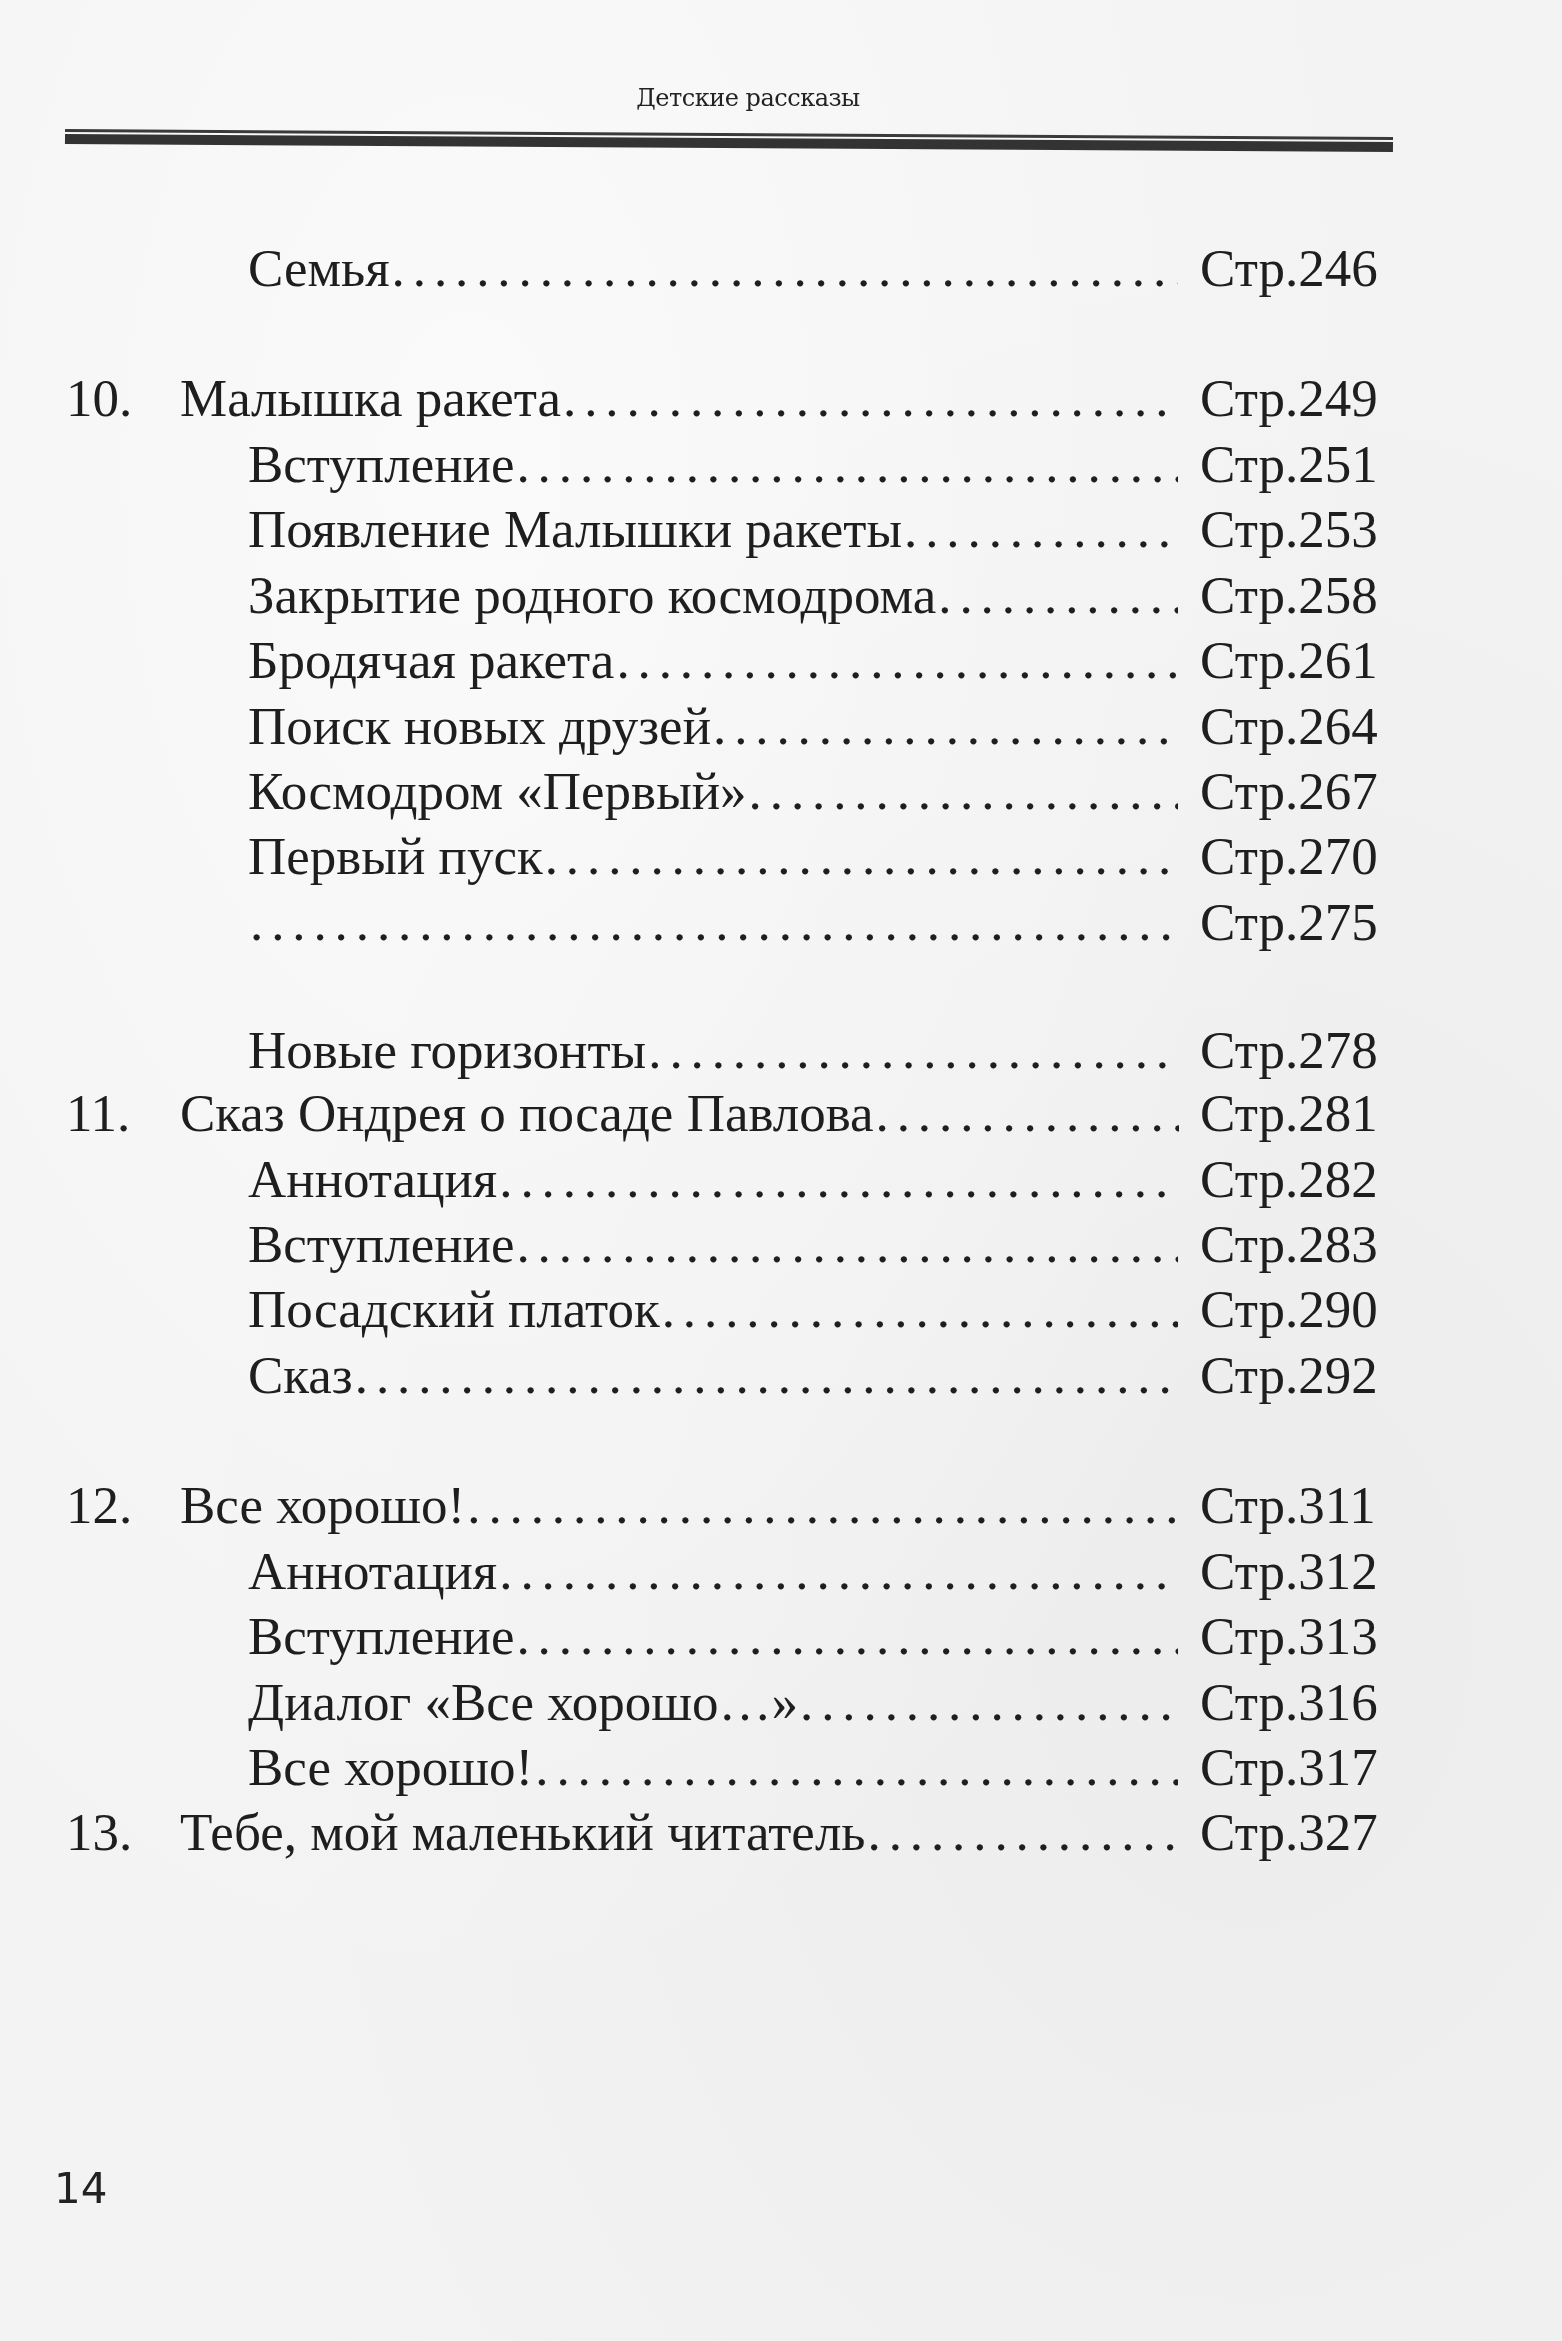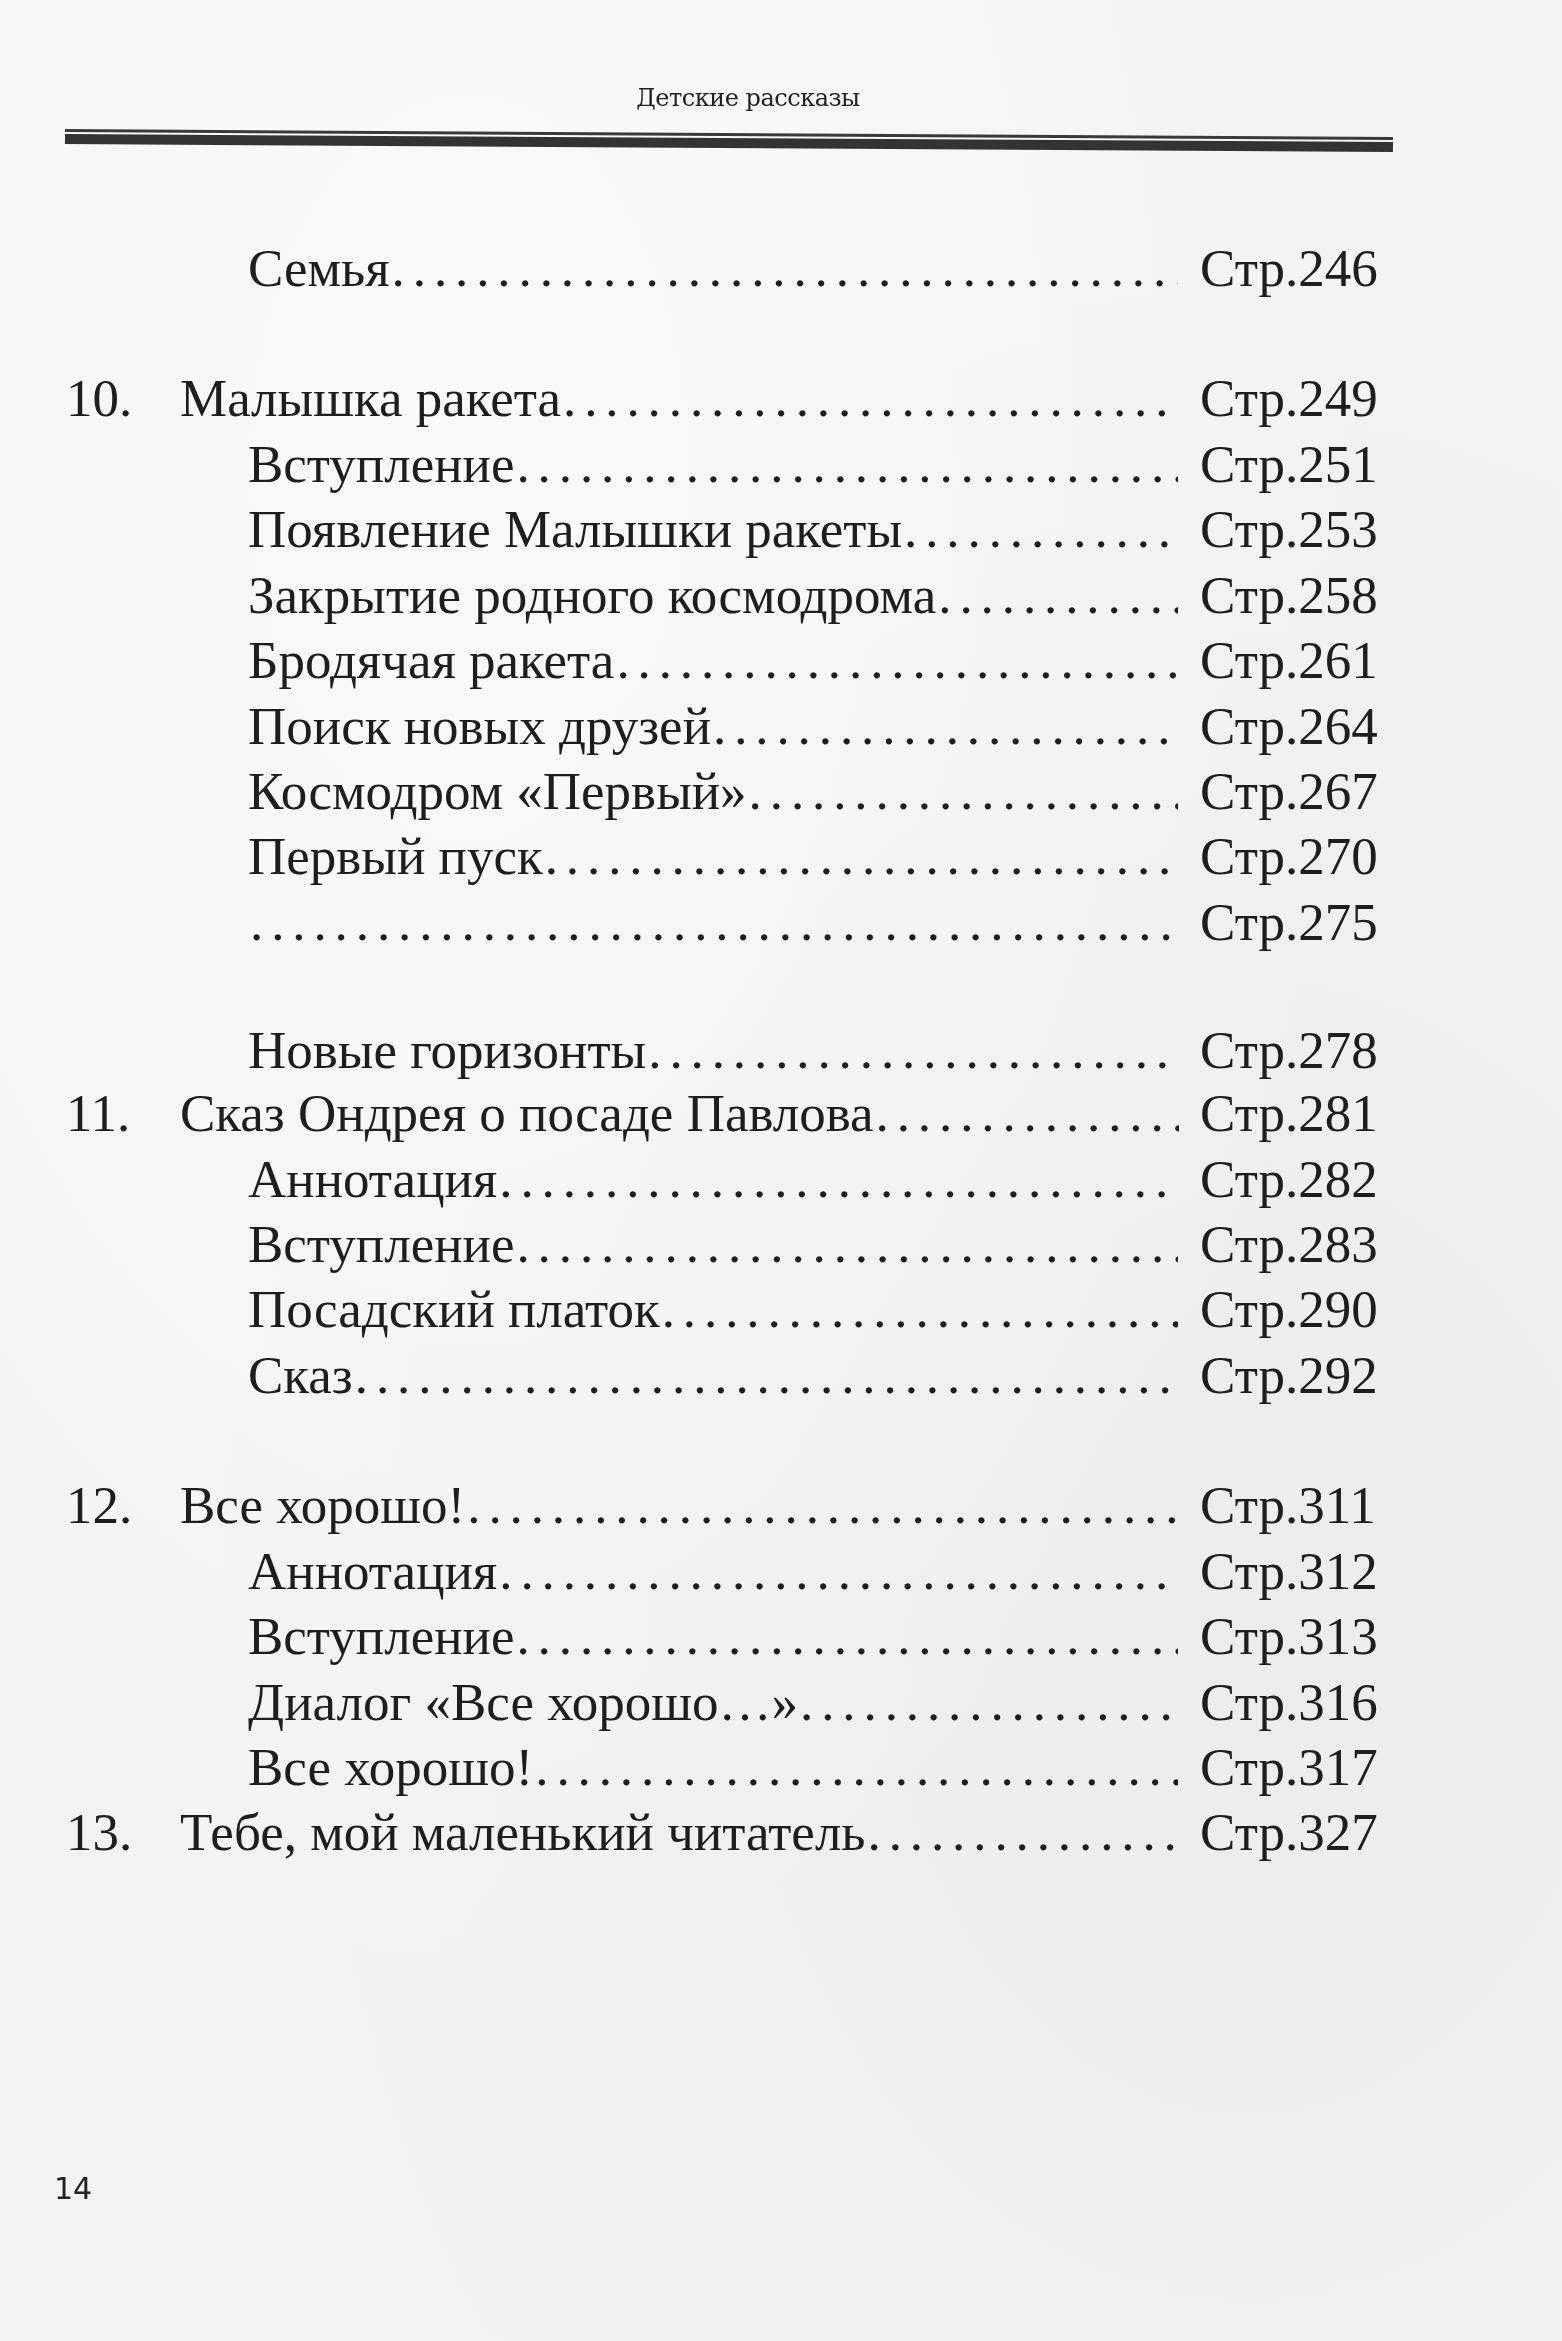--- a/index.html
+++ b/index.html
@@ -47,21 +47,21 @@
   .row .title { flex: 0 0 auto; }
   .row .leader {
     flex: 1 1 auto; overflow: hidden; white-space: nowrap;
     letter-spacing: 7.9px; margin-left: 2px;
   }
   .row .page-ref { position: absolute; left: 1200px; }
 
   .folio {
     position: absolute; left: 54px; top: 2167px;
     font-family: "DejaVu Sans", sans-serif;
-    font-size: 30px; line-height: 44px; color: #222;
+    font-size: 42px; line-height: 44px; color: #222;
   }
 </style>
 </head>
 <body>
 
 <div class="page">
   <div class="running-head">Детские рассказы</div>
   <div class="rule">
     <div class="thin"></div>
     <div class="thick"></div>

